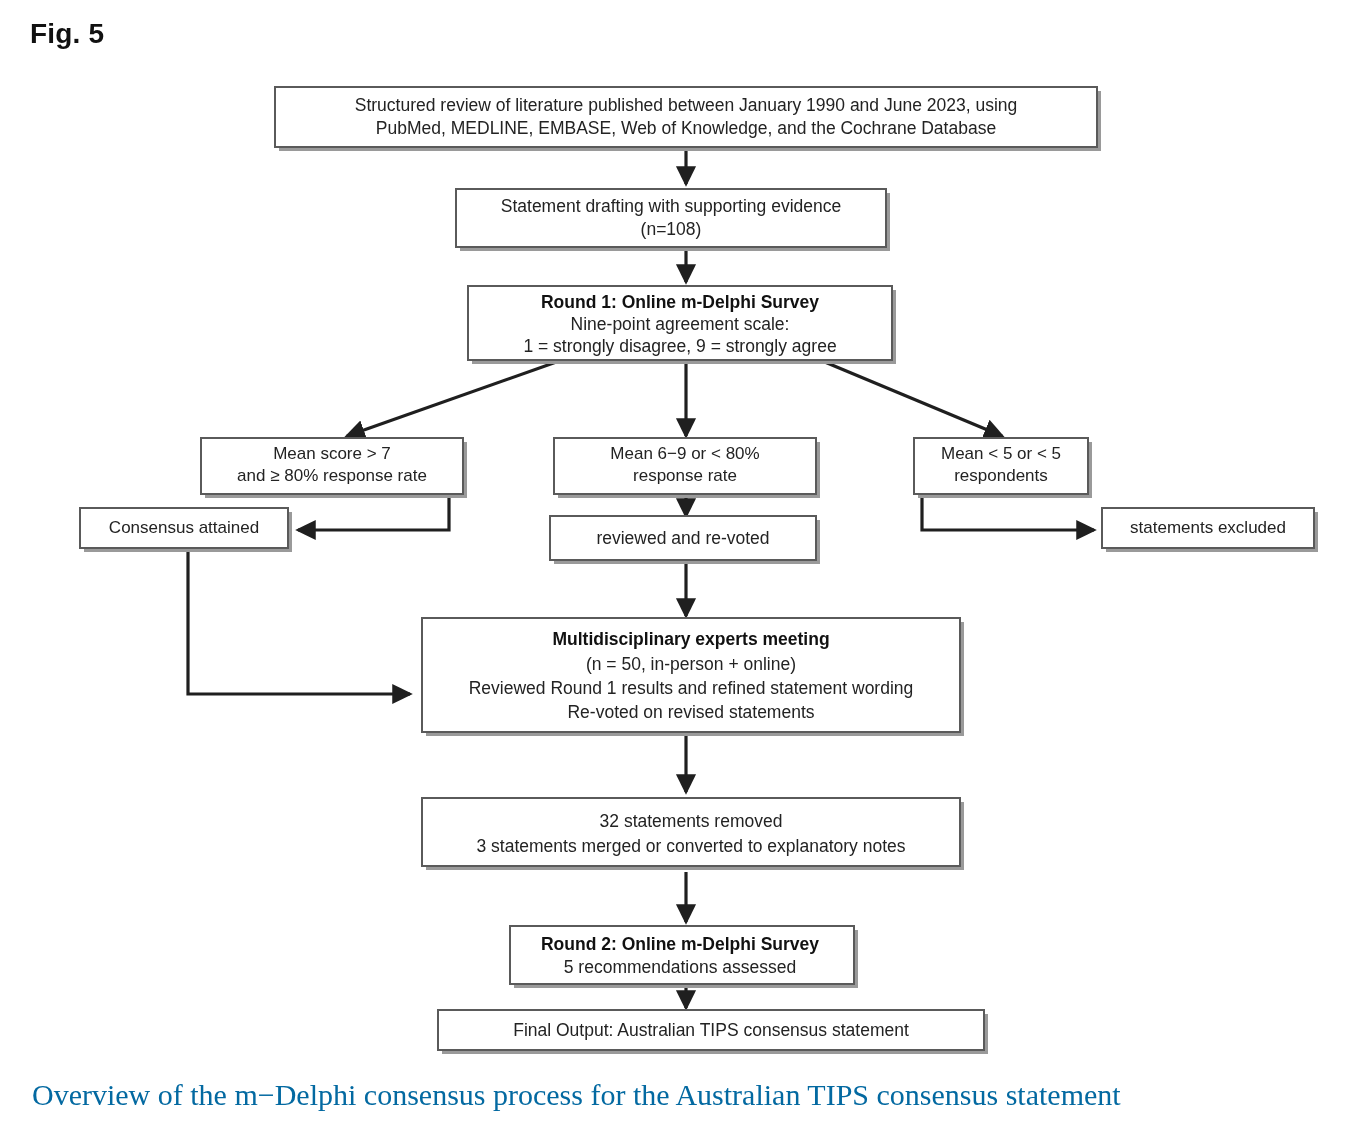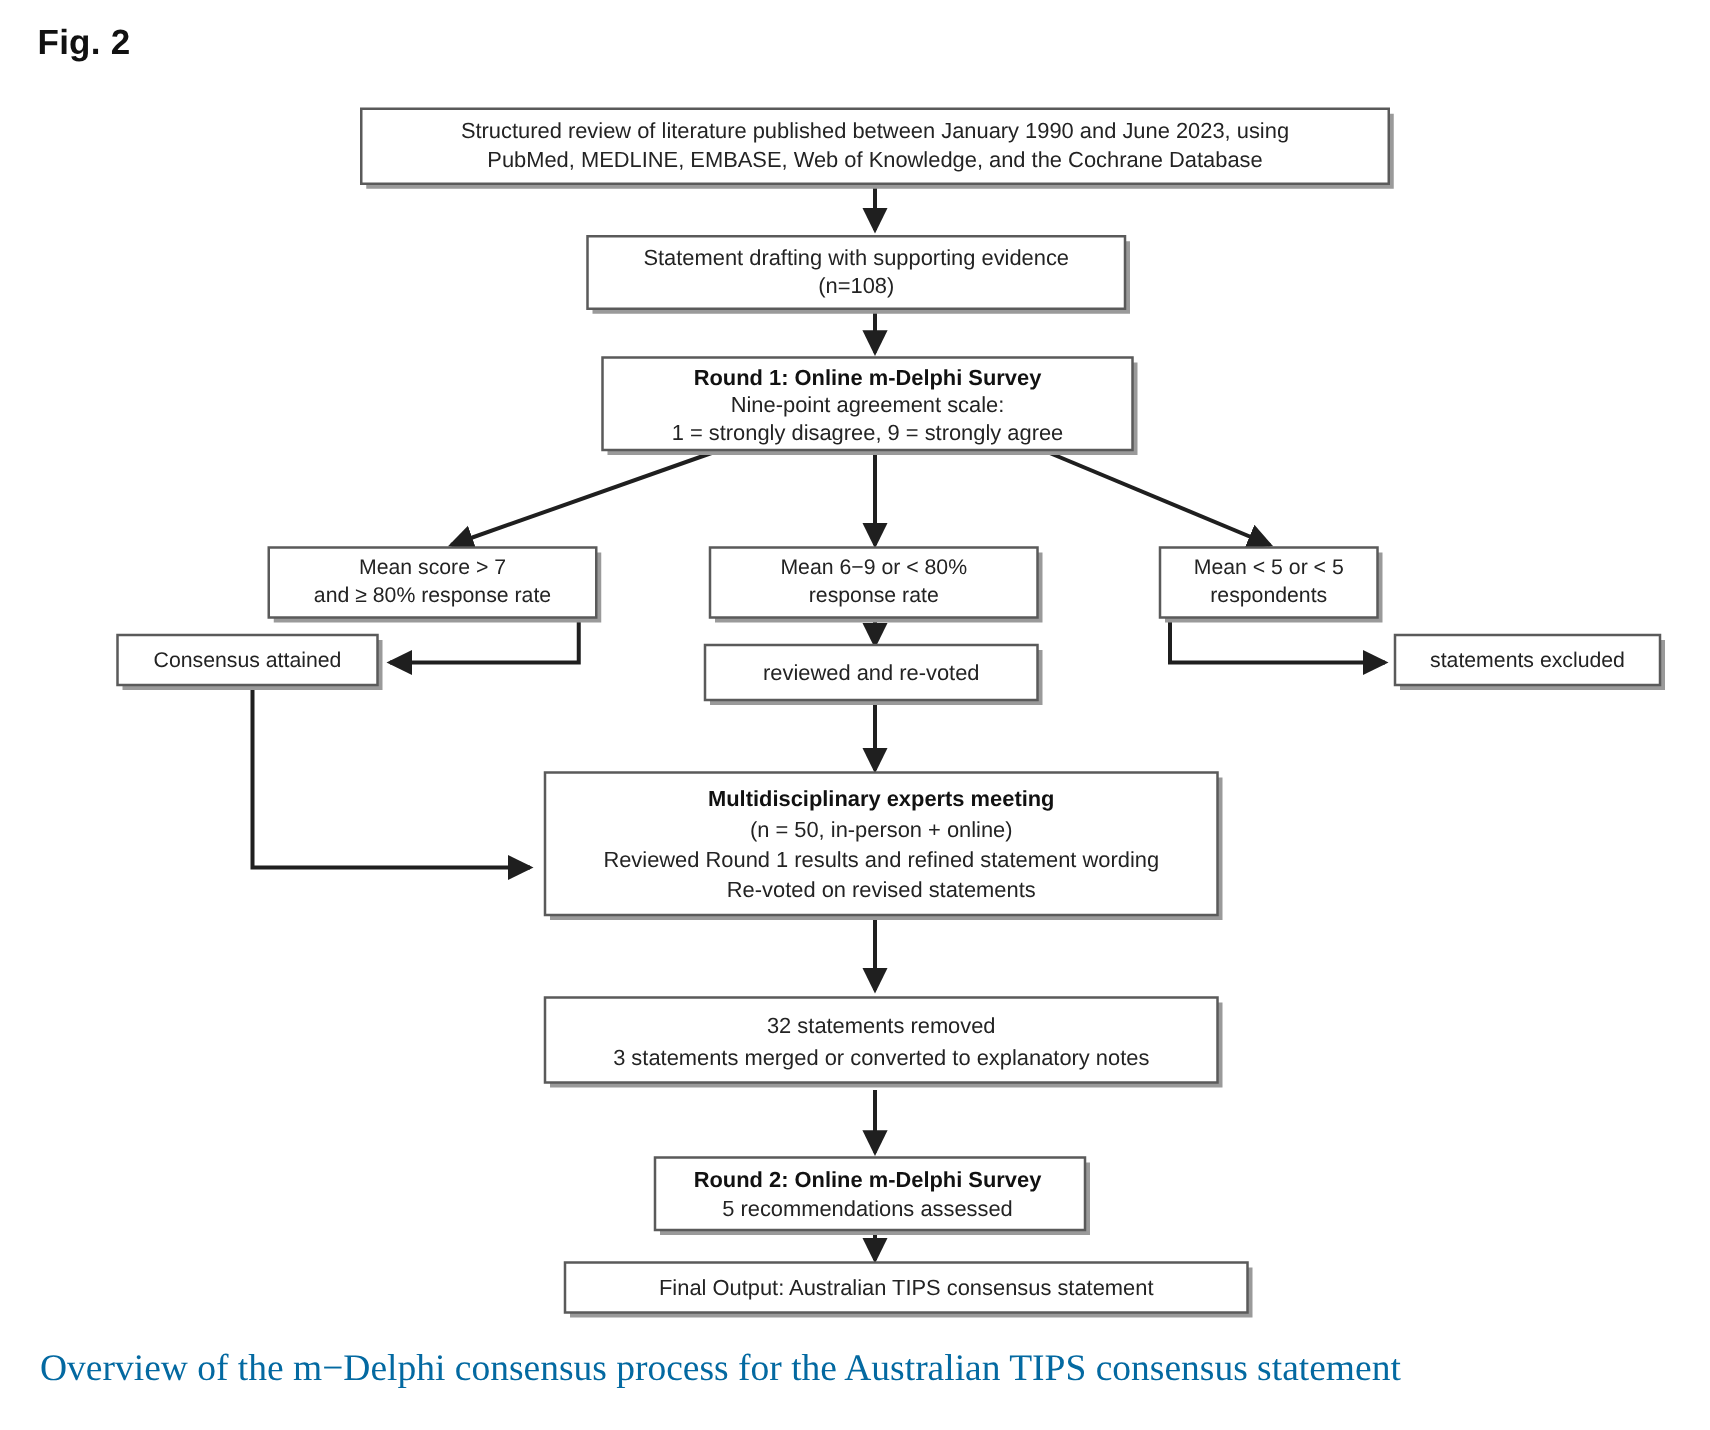--- a/index.html
+++ b/index.html
@@ -20,21 +20,21 @@
     left: 30px;
     top: 18px;
     font-family: "Liberation Sans", sans-serif;
     font-weight: bold;
     font-size: 28px;
     letter-spacing: 0.2px;
     color: #111111;
   }
   #flow-wrap {
     position: absolute;
-    left: 16px;
+    left: 2px;
     top: 60px;
     width: 1267px;
     height: 1000px;
   }
   #flow-svg {
     display: block;
     width: 1368px;
     height: 1000px;
   }
   .node-rect {
@@ -71,21 +71,21 @@
     width: 1310px;
     font-family: "Liberation Serif", serif;
     font-size: 30px;
     color: #0369a1;
     white-space: nowrap;
   }
 </style>
 </head>
 <body>
 
-<div id="fig-label">Fig. 2</div>
+<div id="fig-label">Fig. 5</div>
 
 <div id="flow-wrap">
 <svg id="flow-svg" viewBox="0 0 1368 1000">
 
   <defs>
     <marker id="arrow" viewBox="0 0 12 12" refX="9.5" refY="6" markerWidth="7" markerHeight="7" orient="auto-start-reverse">
       <path d="M 0 0.6 L 11 6 L 0 11.4 z" fill="#1f1f1f"></path>
     </marker>
   </defs>
 

